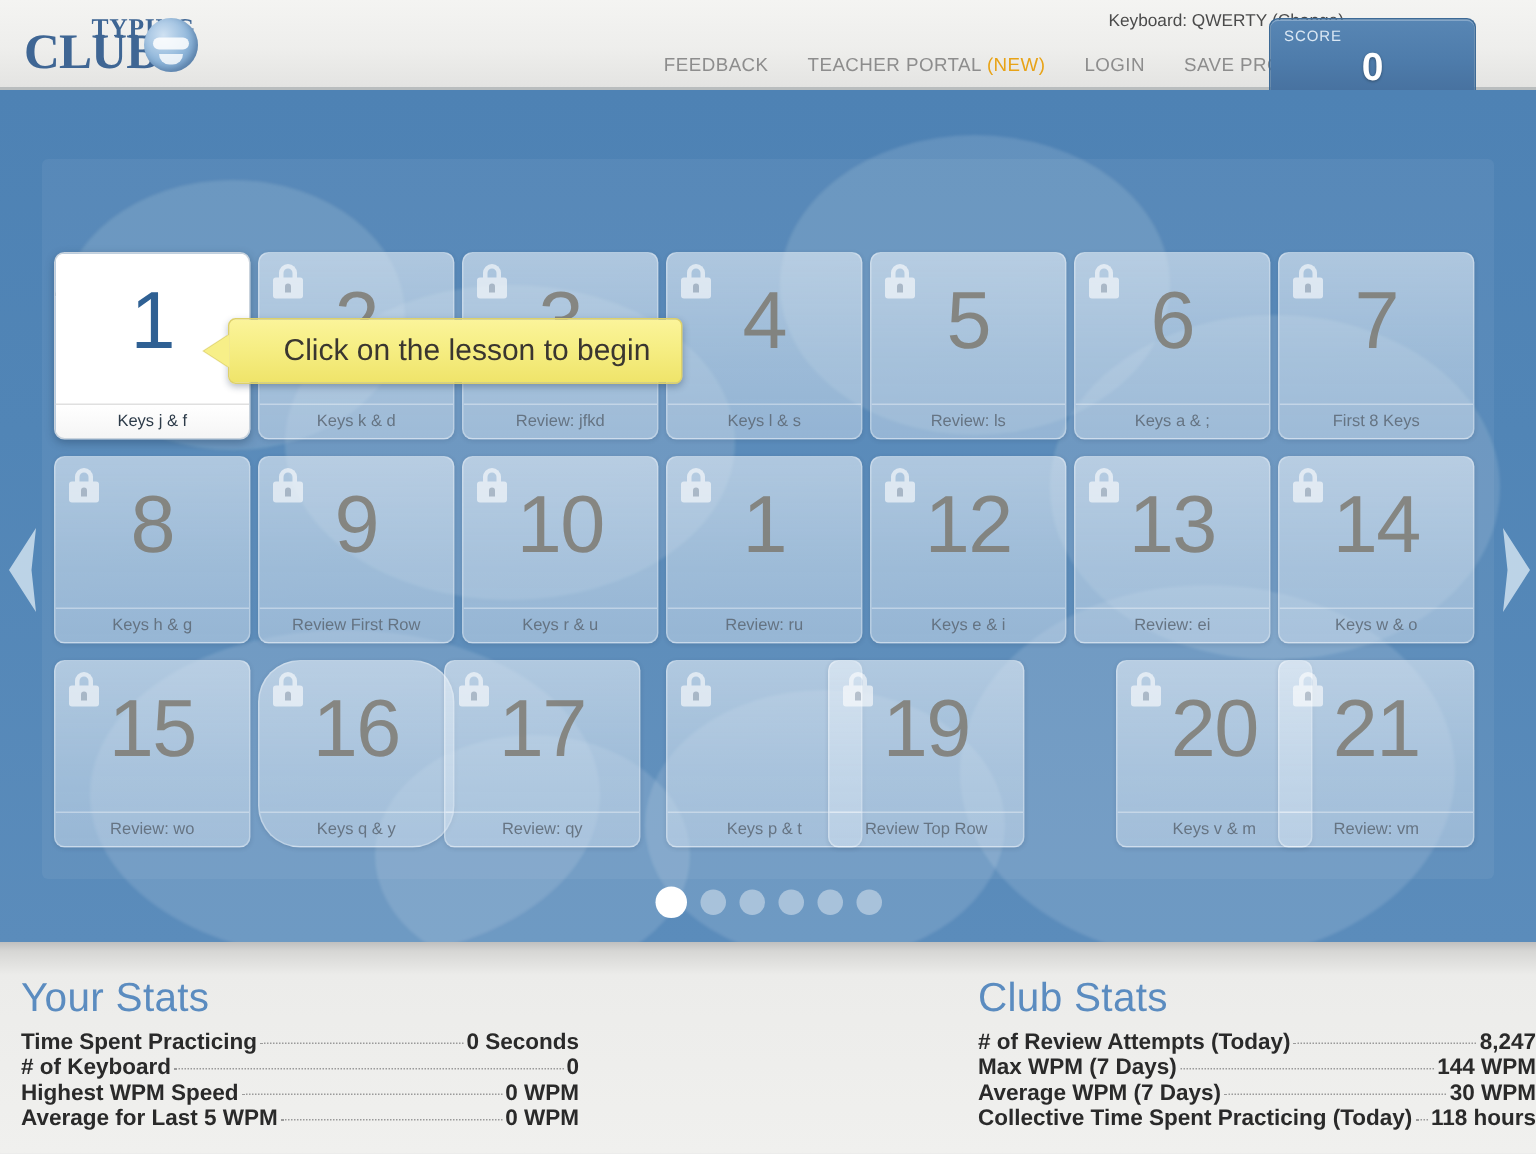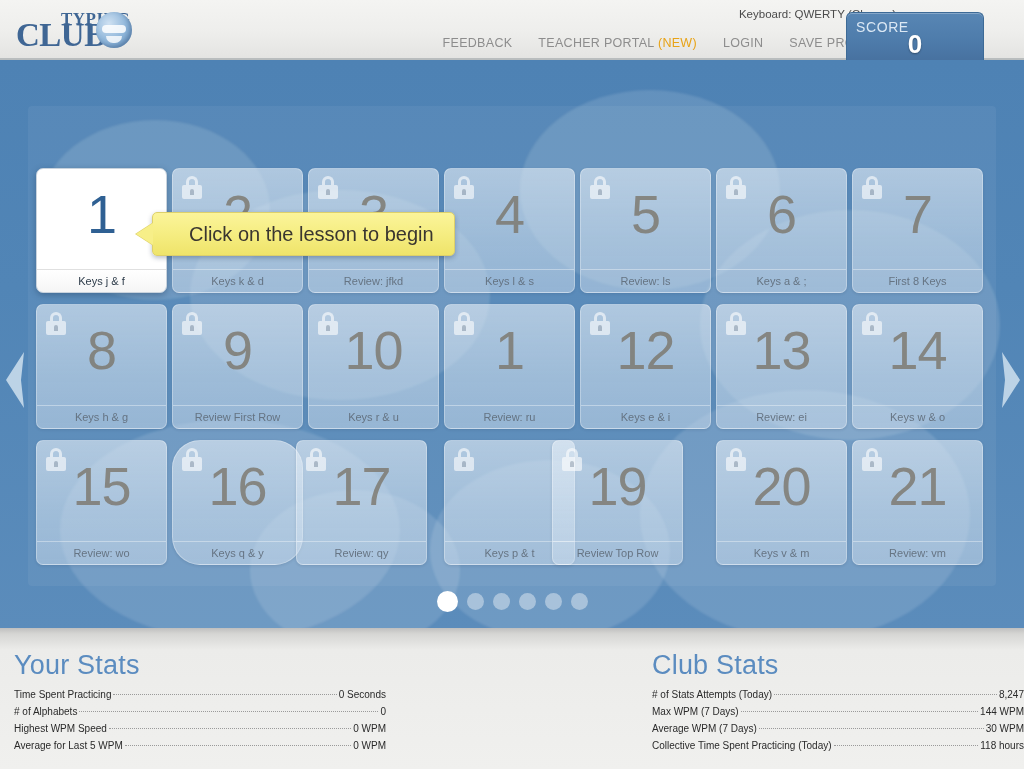--- a/index.html
+++ b/index.html
@@ -102,21 +102,21 @@
     width: 138px; height: 50px;
     background: linear-gradient(to bottom, #5886b4 0%, #4e7cab 55%, #47719f 100%);
     border-radius: 6px 6px 0 0;
     border: 1px solid #3d6a96;
     border-bottom: none;
     box-shadow: inset 0 1px 0 rgba(255,255,255,.28);
   }
   .score-label {
     position: absolute;
     left: 9px; top: 6px;
-    font-size: 14px;
+    font-size: 10px;
     letter-spacing: .6px;
     color: #dbe8f4;
   }
   .score-value {
     position: absolute;
     left: 0; right: 0; top: 16px;
     text-align: center;
     font-size: 26px;
     font-weight: bold;
     color: #ffffff;
@@ -327,23 +327,24 @@
   .stats-right { left: 652px; }
   .stats-title {
     font-size: 27px;
     color: #5b8cc0;
     margin-bottom: 5px;
     letter-spacing: .2px;
   }
   .stat-row {
     display: flex;
     align-items: baseline;
-    font-size: 10px;
+    font-size: 15px;
     color: #2a2a2a;
     line-height: 17px;
+    font-weight: bold;
   }
   .stat-name { white-space: nowrap; }
   .stat-dots {
     flex: 1;
     margin: 0 2px;
     border-bottom: 1px dotted #9a9a9a;
     position: relative;
     top: -3px;
     min-width: 8px;
   }
@@ -566,21 +567,21 @@
         </div>
         <div class="tile" style="left: 516px;">
           <div class="lock-icon">
             <span class="shackle"></span>
             <span class="body"></span>
             <span class="hole"></span>
           </div>
           <div class="tile-num">19</div>
           <div class="tile-label">Review Top Row</div>
         </div>
-        <div class="tile" style="left: 680px;">
+        <div class="tile" style="left: 708px;">
           <div class="lock-icon">
             <span class="shackle"></span>
             <span class="body"></span>
             <span class="hole"></span>
           </div>
           <div class="tile-num">20</div>
           <div class="tile-label">Keys v &amp; m</div>
         </div>
         <div class="tile" style="left: 816px;">
           <div class="lock-icon">
@@ -613,42 +614,42 @@
 
   <div class="stats-col stats-left">
     <div class="stats-title">Your Stats</div>
     <div id="your-stats-rows">
         <div class="stat-row">
           <span class="stat-name">Time Spent Practicing</span>
           <span class="stat-dots"></span>
           <span class="stat-val">0 Seconds</span>
         </div>
         <div class="stat-row">
-          <span class="stat-name"># of Alphabets</span>
+          <span class="stat-name"># of Keyboard</span>
           <span class="stat-dots"></span>
           <span class="stat-val">0</span>
         </div>
         <div class="stat-row">
           <span class="stat-name">Highest WPM Speed</span>
           <span class="stat-dots"></span>
           <span class="stat-val">0 WPM</span>
         </div>
         <div class="stat-row">
           <span class="stat-name">Average for Last 5 WPM</span>
           <span class="stat-dots"></span>
           <span class="stat-val">0 WPM</span>
         </div>
       </div>
   </div>
 
   <div class="stats-col stats-right">
     <div class="stats-title">Club Stats</div>
     <div id="club-stats-rows">
         <div class="stat-row">
-          <span class="stat-name"># of Stats Attempts (Today)</span>
+          <span class="stat-name"># of Review Attempts (Today)</span>
           <span class="stat-dots"></span>
           <span class="stat-val">8,247</span>
         </div>
         <div class="stat-row">
           <span class="stat-name">Max WPM (7 Days)</span>
           <span class="stat-dots"></span>
           <span class="stat-val">144 WPM</span>
         </div>
         <div class="stat-row">
           <span class="stat-name">Average WPM (7 Days)</span>

